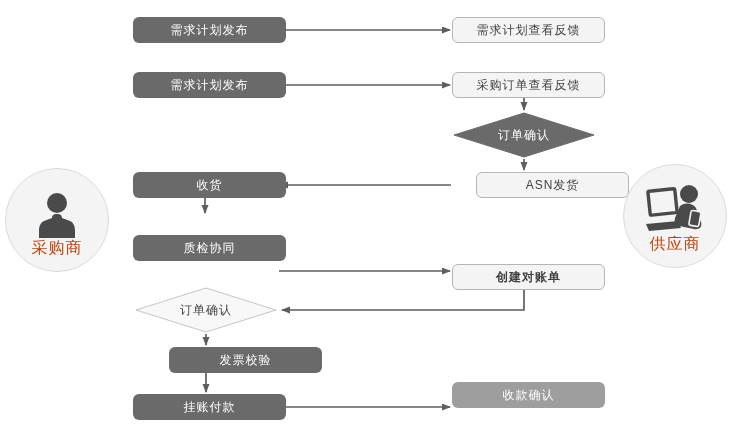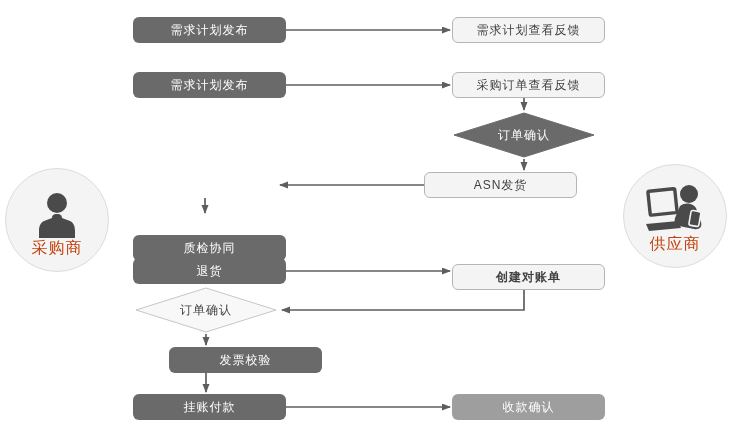--- a/index.html
+++ b/index.html
@@ -38,23 +38,23 @@
   
   #n-demand-release{left:133px;top:17px;}
   #n-po-release{left:133px;top:72px;}
   #n-receive{left:133px;top:172px;}
   #n-quality{left:133px;top:215px;margin-top:20px;}
   #n-return{left:133px;top:258px;}
   #n-invoice{left:133px;top:347px;margin-left:36px;}
   #n-payment{left:133px;top:394px;}
   #n-demand-feedback{left:452px;top:17px;}
   #n-po-feedback{left:452px;top:72px;}
-  #n-asn{left:424px;top:172px;}
+  #n-asn{left:476px;top:172px;}
   #n-create-statement{left:452px;top:264px;font-weight:bold;}
-  #n-receipt{left:452px;top:394px;}
+  #n-receipt{left:452px;top:382px;}
   #n-order-confirm{left:452px;top:112px;}
   #n-recon-confirm{left:134px;top:287px;}
   #actor-buyer{left:5px;top:168px;}
   #actor-supplier{left:623px;top:164px;}
 </style>
 </head>
 <body>
 
 <div class="canvas">
 
@@ -73,22 +73,22 @@
     <path class="wire" d="M205,241 L205,256" marker-end="url(#ar)"></path>
     <path class="wire" d="M279,271 L450,271" marker-end="url(#ar)"></path>
     <path class="wire" d="M524,284 L524,310 L282,310" marker-end="url(#ar)"></path>
     <path class="wire" d="M206,334 L206,345" marker-end="url(#ar)"></path>
     <path class="wire" d="M206,373 L206,392" marker-end="url(#ar)"></path>
     <path class="wire" d="M279,407 L450,407" marker-end="url(#ar)"></path>
   </svg>
 
   <div class="box dark" id="n-demand-release">需求计划发布</div>
   <div class="box dark" id="n-po-release">需求计划发布</div>
+  <div class="box dark" id="n-receive">收货</div>
   <div class="box dark" id="n-quality">质检协同</div>
-  <div class="box dark" id="n-return">退货</div>
   <div class="box dark" id="n-invoice">发票校验</div>
   <div class="box light" id="n-demand-feedback">需求计划查看反馈</div>
 
   <div class="box dark" id="n-payment">挂账付款</div>
   <div class="box light" id="n-po-feedback">采购订单查看反馈</div>
   <div class="box light" id="n-asn">ASN发货</div>
   <div class="box light" id="n-create-statement">创建对账单</div>
   <div class="box mid" id="n-receipt">收款确认</div>
 
   <div class="diamond dark-d" id="n-order-confirm">

